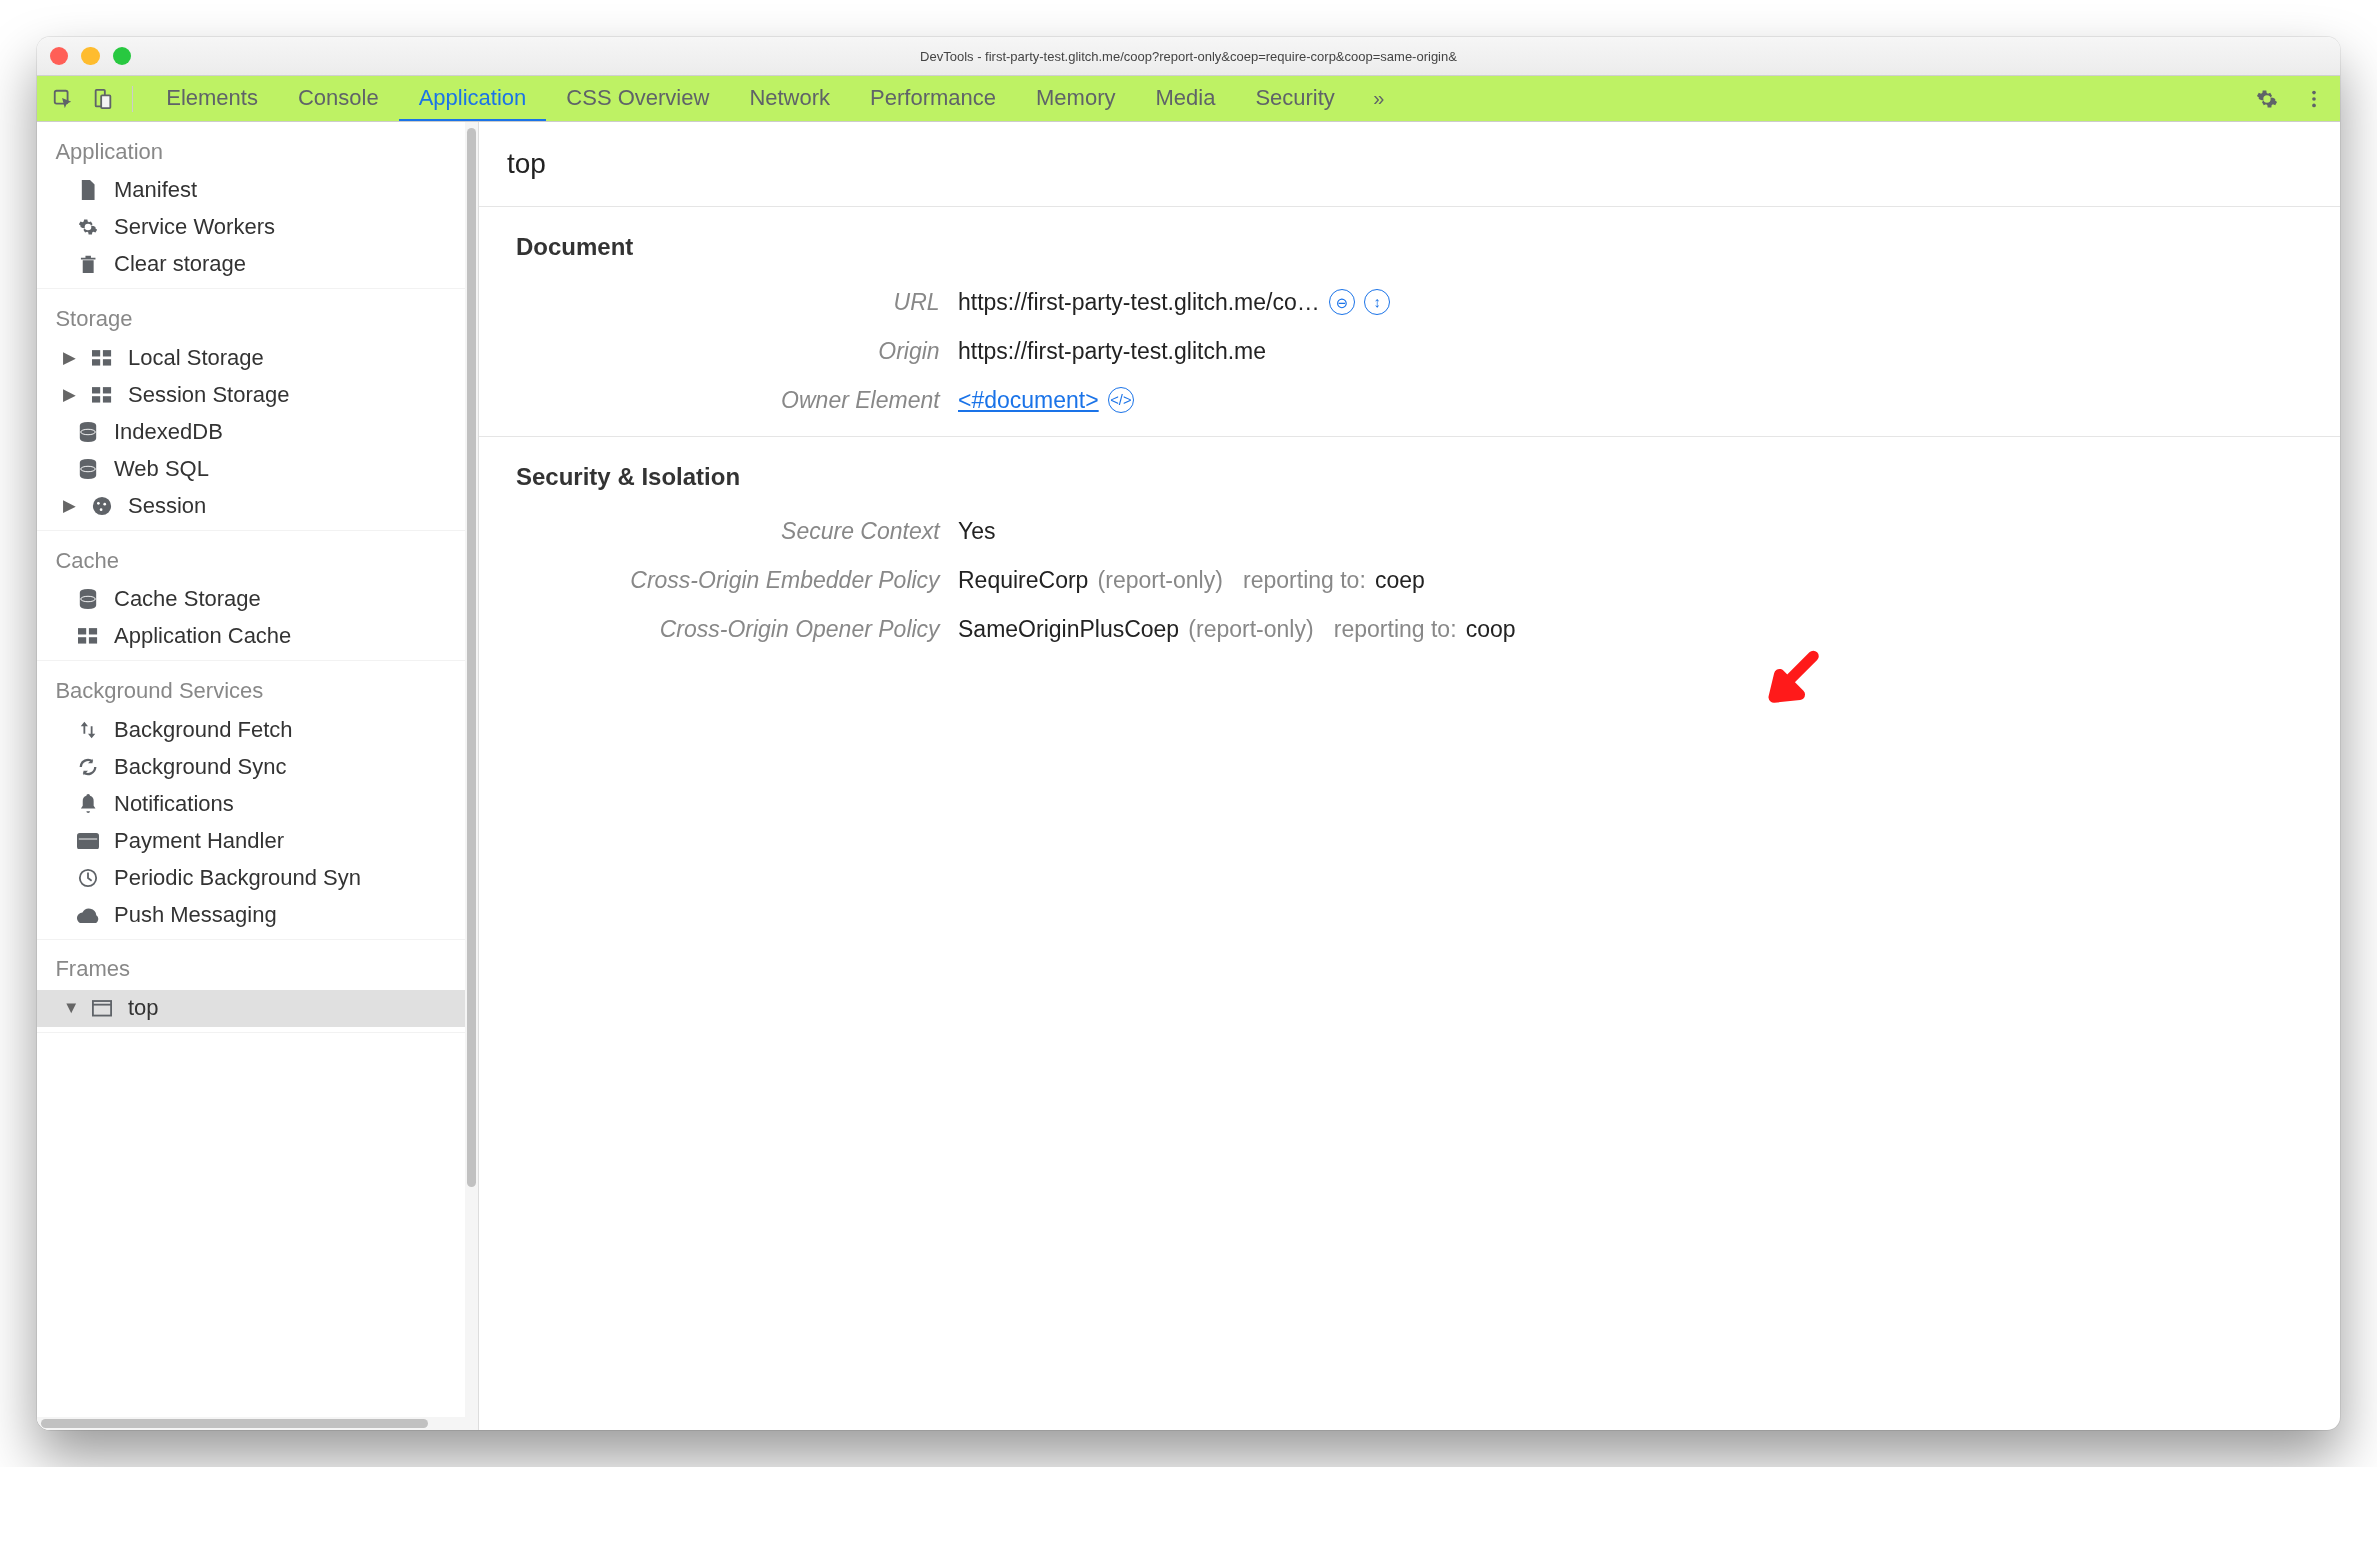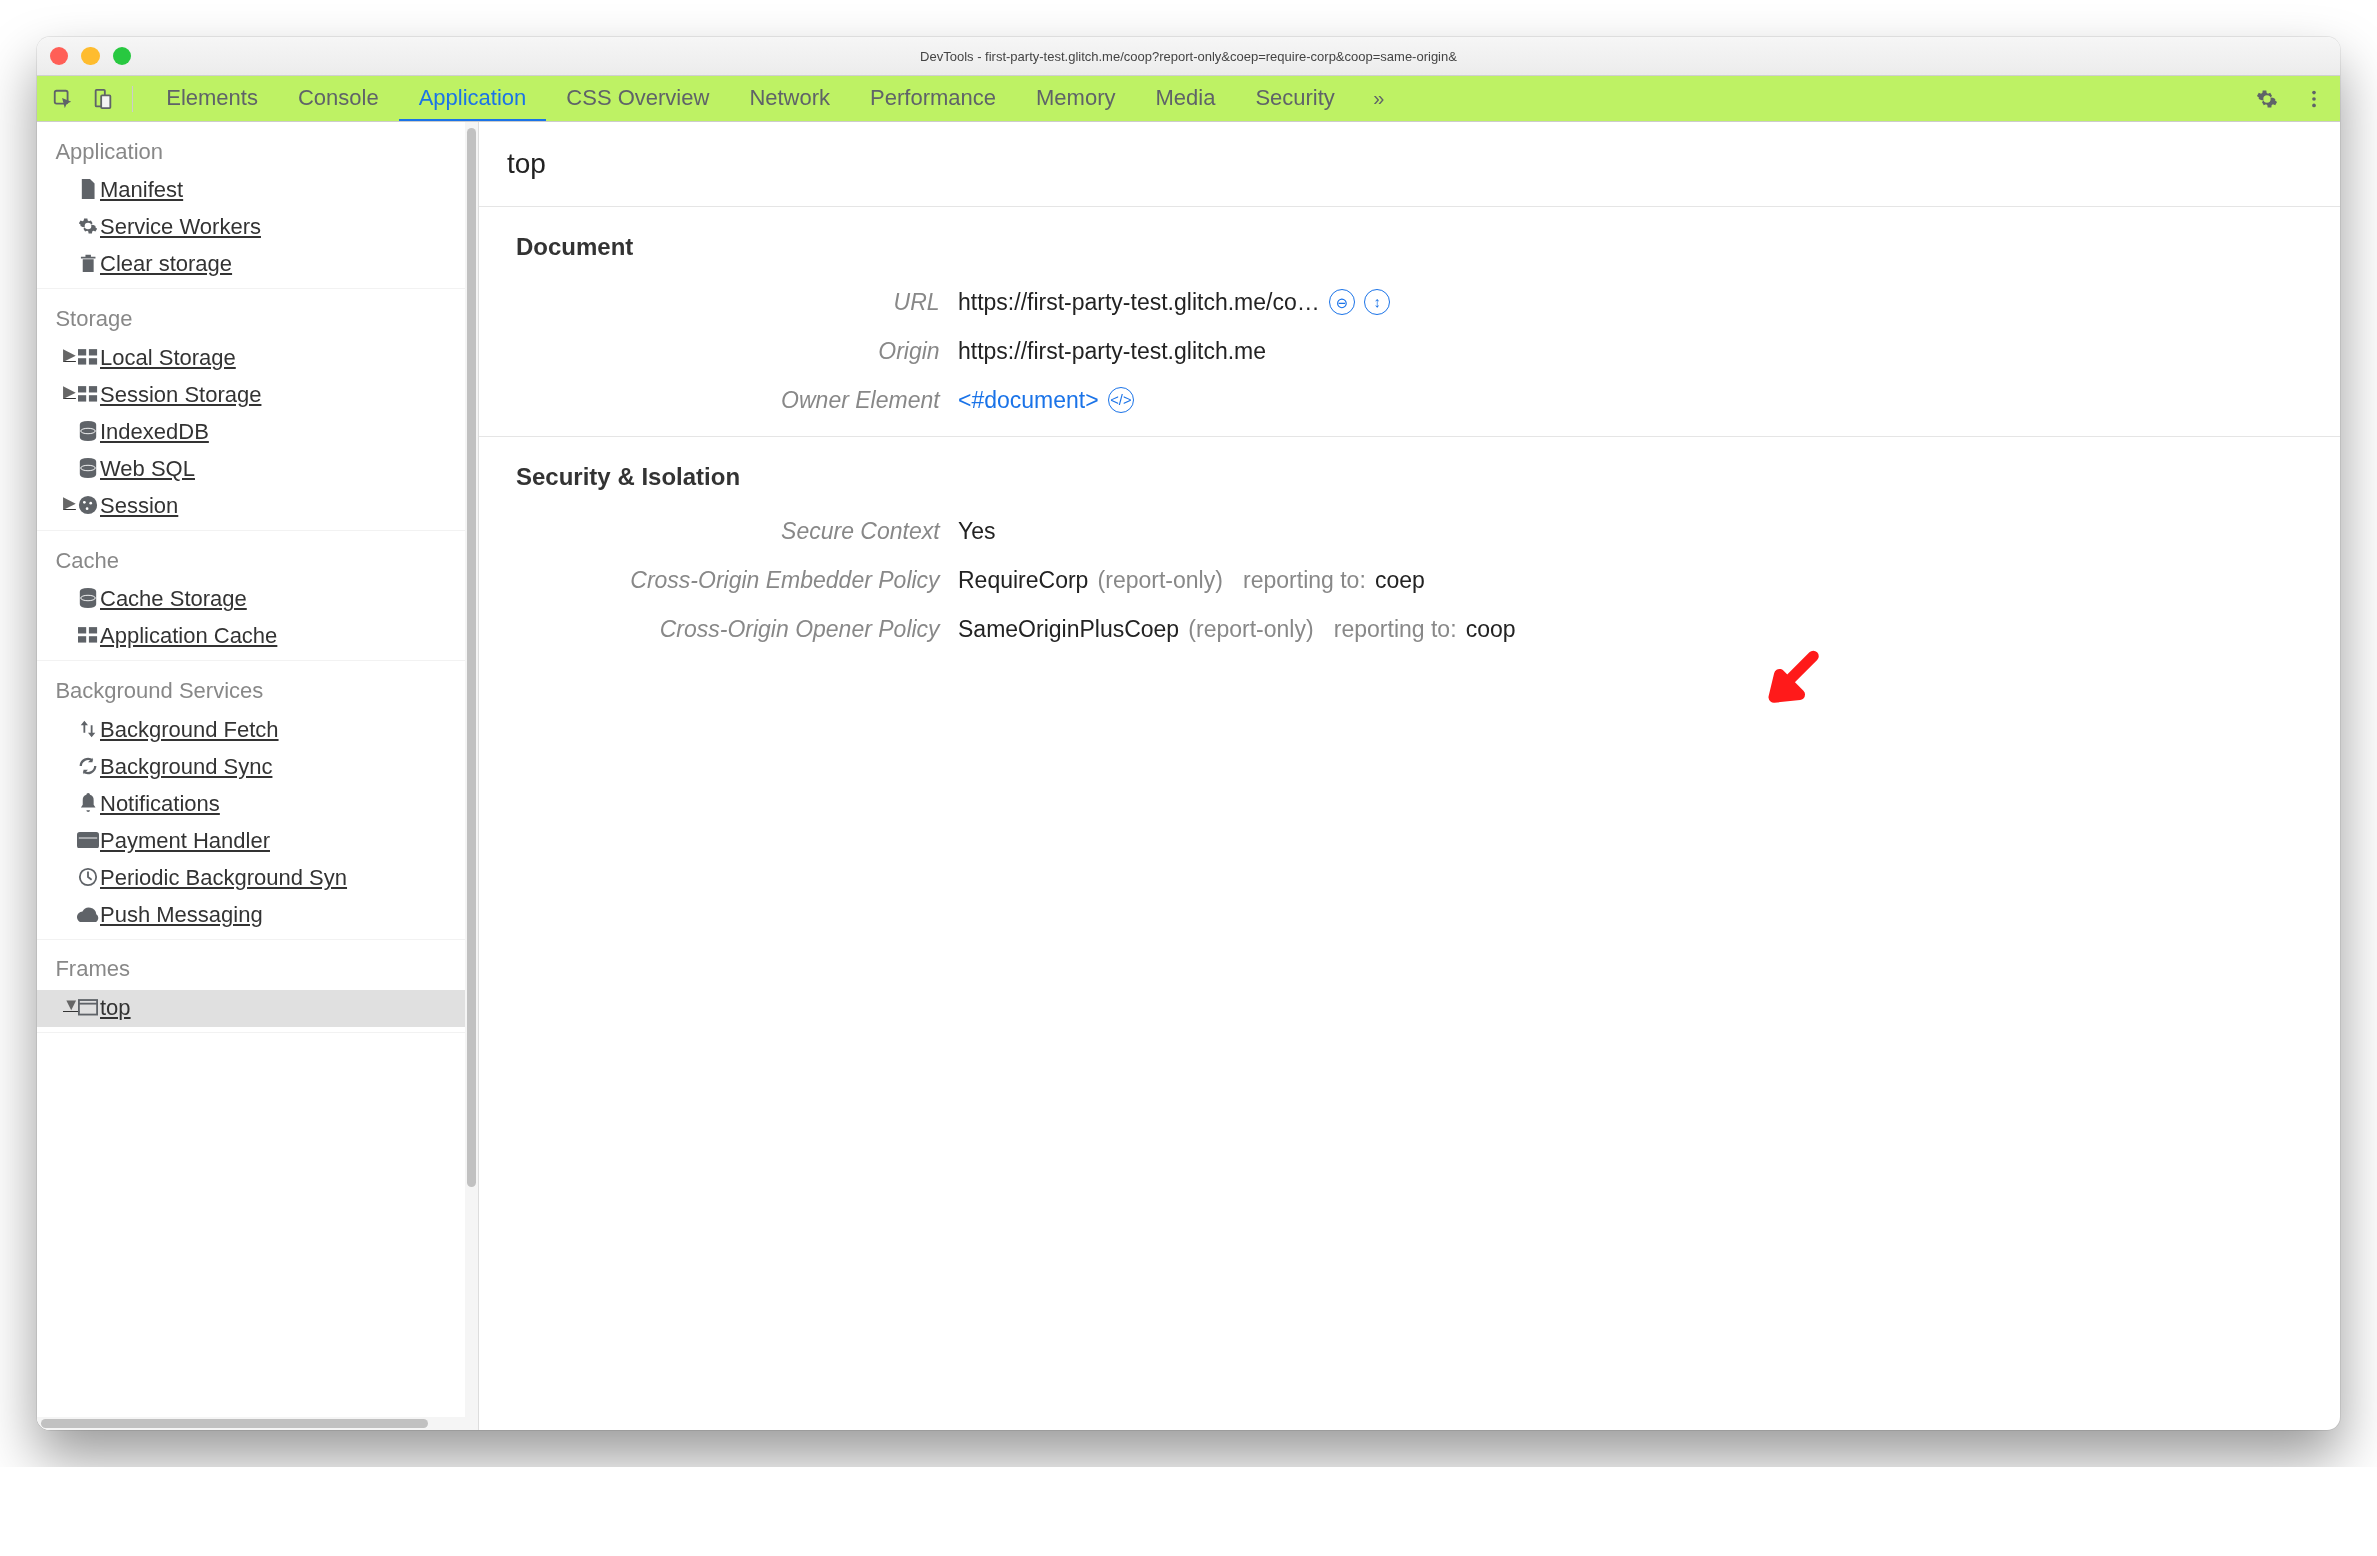--- a/index.html
+++ b/index.html
@@ -65,38 +65,38 @@
 .scroll-track {
   position: absolute; right: 0; top: 0; bottom: 0; width: 13px; background: #f5f5f5;
 }
 .scroll-thumb {
   position: absolute; right: 1.8px; top: 5.5px; width: 9.2px; height: 1059px;
   background: #c1c1c1; border-radius: 4.6px;
 }
 .side-group { padding: 9.2px 0 5.5px 0; border-bottom: 0.9px solid #f2f2f2; }
 .side-header { font-size: 22px; color: #888; padding: 7.4px 18.4px; }
 .side-item {
-  display: flex; align-items: flex-start; gap: 0;
-  padding: 5.5px 18.4px 5.5px 39px; font-size: 22px; color: #333; cursor: pointer; text-decoration: underline;
+  display: flex; align-items: center; gap: 14px;
+  padding: 5.5px 18.4px 5.5px 39px; font-size: 22px; color: #333; cursor: pointer;
 }
 .side-item.indent2 { padding-left: 26px; }
 .side-item .chev { width: 13px; text-align: center; color: #666; font-size: 16.6px; }
 .side-item.selected { background: #e0e0e0; }
 .side-icon { width: 24px; height: 24px; display: flex; align-items: center; justify-content: center; color: #5f6368; }
 .main { flex: 1; overflow: auto; position: relative; }
 .main-header {
   font-size: 28px; color: #222; padding: 26px 28px; border-bottom: 0.9px solid #e5e5e5;
 }
 .section { padding: 26px 21px 11px 37px; border-bottom: 0.9px solid #e5e5e5; }
 .section-title { font-size: 24px; color: #333; font-weight: 600; margin-bottom: 16.6px; }
 .kv { display: flex; align-items: center; padding: 11px 0; }
 .kv-label { width: 442px; text-align: right; padding-right: 18.4px; font-size: 23px; color: #888; font-style: italic; }
 .kv-value { flex: 1; font-size: 23px; color: #222; display: flex; align-items: center; gap: 9.2px; flex-wrap: wrap; }
 .muted { color: #888; }
-.link { color: #1a73e8; }
+.link { color: #1a73e8; text-decoration: underline; }
 .badge-icon {
   width: 26px; height: 26px; border: 1.8px solid #1a73e8; border-radius: 50%;
   display: inline-flex; align-items: center; justify-content: center;
   font-size: 14.7px; color: #1a73e8;
 }
 .red-arrow {
   position: absolute; left: 1284px; top: 525px; color: #ff1a1a; pointer-events: none;
 }
 .hscroll-track {
   position: absolute; left: 0; right: 0; bottom: 0; height: 13px; background: #f5f5f5;

